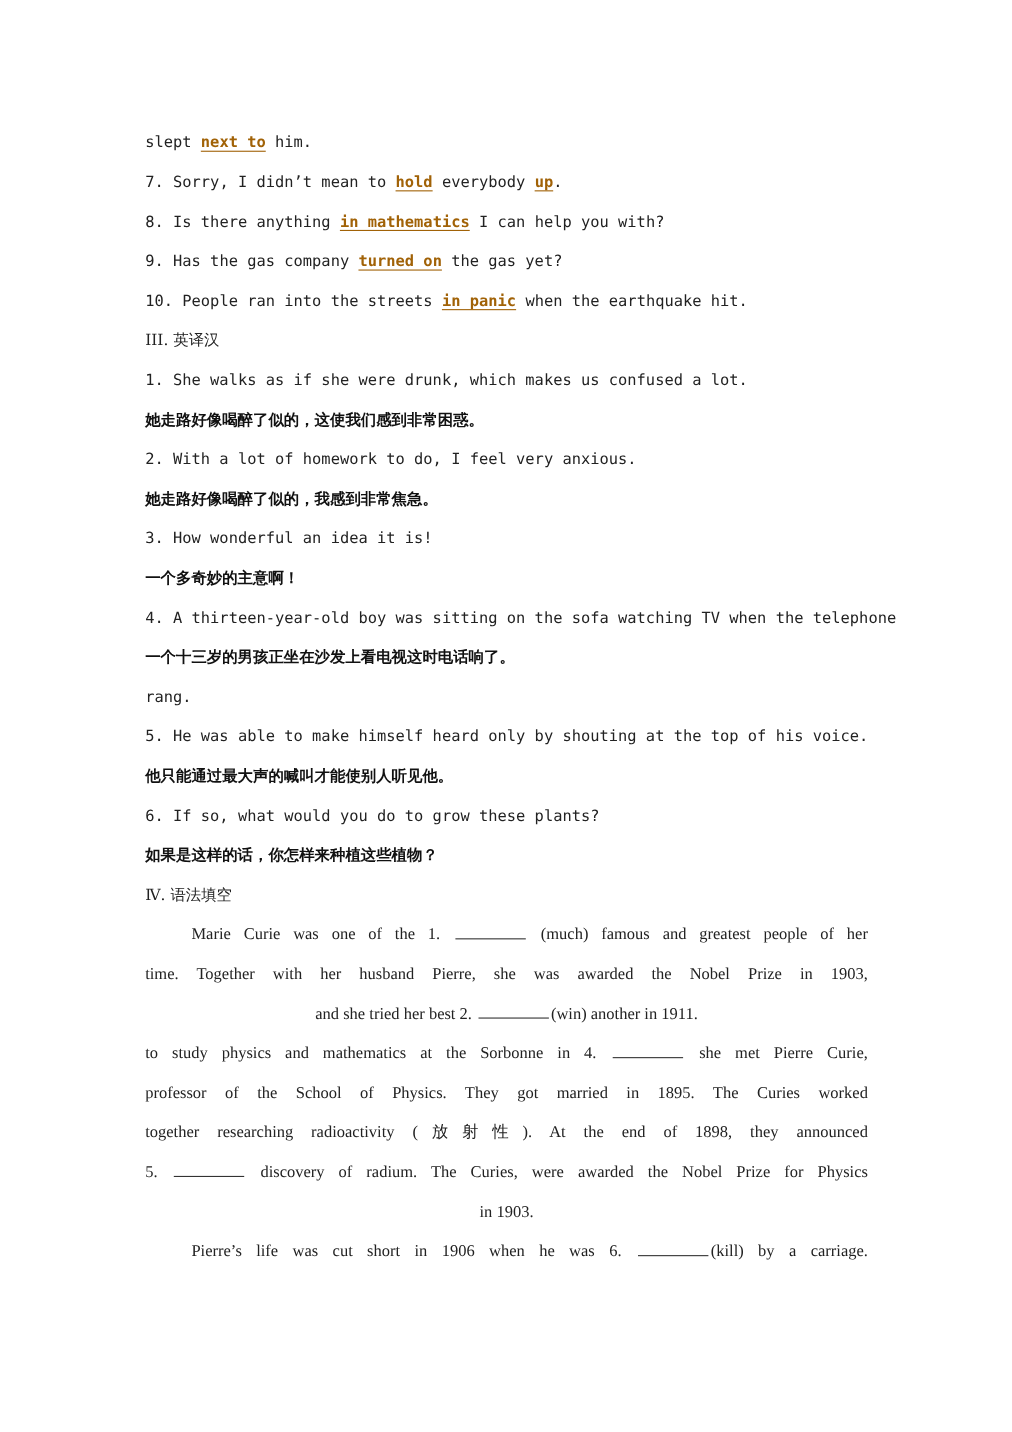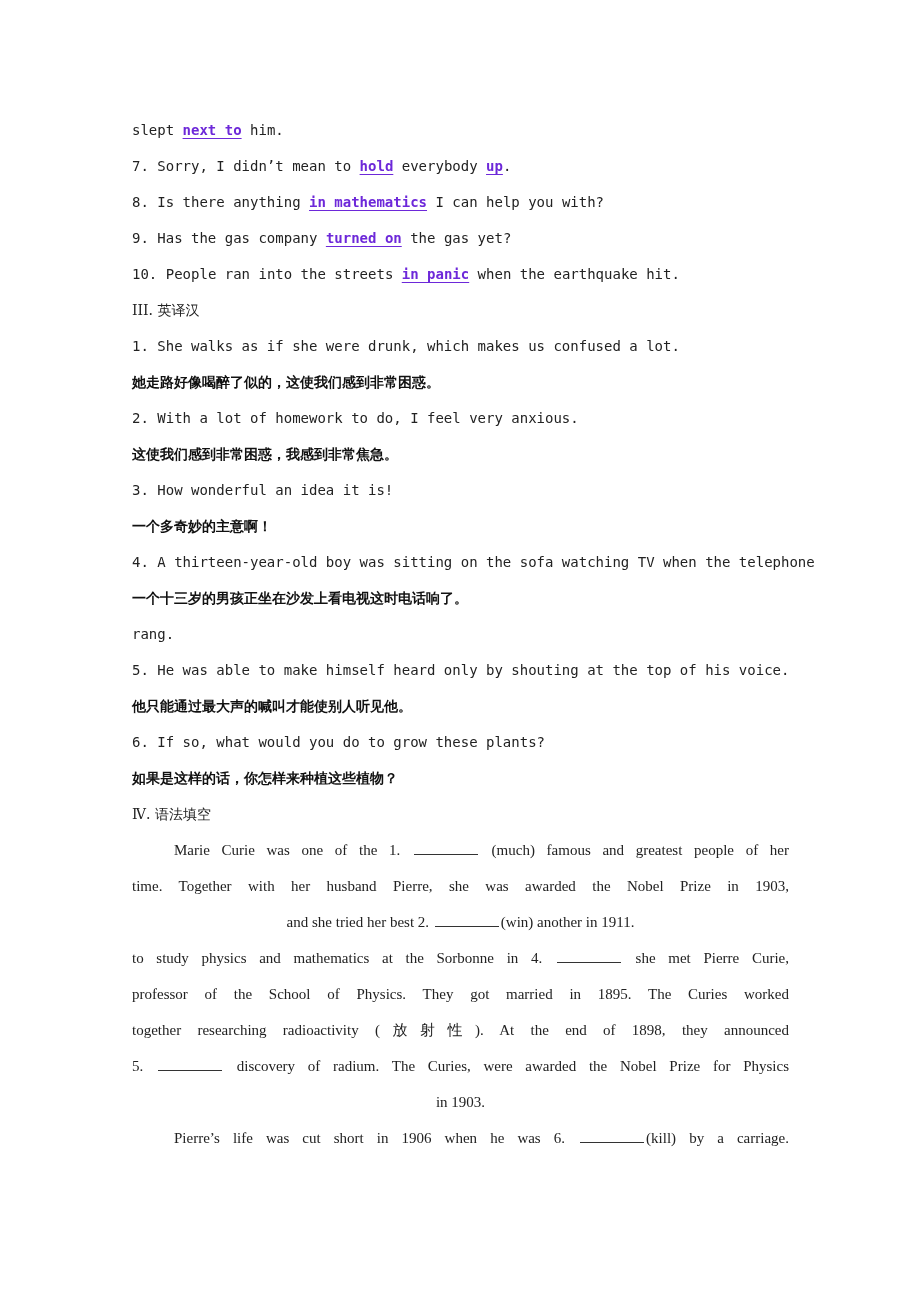--- a/index.html
+++ b/index.html
@@ -2,21 +2,21 @@
 <html><head>
 <meta charset="utf-8">
 <style>
   html, body { margin:0; padding:0; background:#ffffff; }
   body { width:920px; height:1302px; position:relative; overflow:hidden;
          font-family:"DejaVu Sans Mono","Liberation Mono",monospace; color:#222; }
   .page { position:absolute; left:132px; top:116px; width:657px; }
   .line { height:36px; line-height:28px; font-size:14px; white-space:nowrap; letter-spacing:0px; }
   .just { text-align:justify; text-align-last:justify; }
   .indent { padding-left:42px; }
-  .ans { font-weight:bold; text-decoration:underline; text-underline-offset:3px; color:#6d28d9; }
+  .ans { font-weight:bold; text-decoration:underline; text-underline-offset:3px; color:#a16207; }
   .zh { font-family:"DejaVu Sans","Liberation Sans",sans-serif; font-weight:bold;
         font-size:14px; text-underline-offset:4px; color:#111;margin-top:40px; }
   .head { font-family:"DejaVu Serif","Liberation Serif",serif; font-size:14px; }
   .prose { font-family:"Liberation Serif","DejaVu Serif",serif; font-size:15px;text-align:center; }
   .blank { display:inline-block; width:64px; border-bottom:1px solid #333; height:14px; margin:0 2px; }
 </style>
 </head>
 <body>
 
 <div class="page">
@@ -44,21 +44,21 @@
     <span>10.</span>
     <span>People ran into the streets </span><span class="ans">in panic</span><span> when the earthquake hit.</span>
   </div>
 
   <div class="line head">III. 英译汉</div>
 
   <div class="line">1. She walks as if she were drunk,  which makes us confused a lot.</div>
   <div class="line"><span class="zh">她走路好像喝醉了似的，这使我们感到非常困惑。</span></div>
 
   <div class="line">2. With a lot of homework to do,  I feel very anxious.</div>
-  <div class="line"><span class="zh">这使我们感到非常困惑，我感到非常焦急。</span></div>
+  <div class="line"><span class="zh">她走路好像喝醉了似的，我感到非常焦急。</span></div>
 
   <div class="line">3. How wonderful an idea it is!</div>
   <div class="line"><span class="zh">一个多奇妙的主意啊！</span></div>
 
   <div class="line just">4. A thirteen-year-old boy was sitting on the sofa watching TV when the telephone</div>
   <div class="line"><span class="zh">一个十三岁的男孩正坐在沙发上看电视这时电话响了。</span></div>
   <div class="line">rang.</div>
 
   <div class="line">5. He was able to make himself heard only by shouting at the top of his voice.</div>
   <div class="line"><span class="zh">他只能通过最大声的喊叫才能使别人听见他。</span></div>

